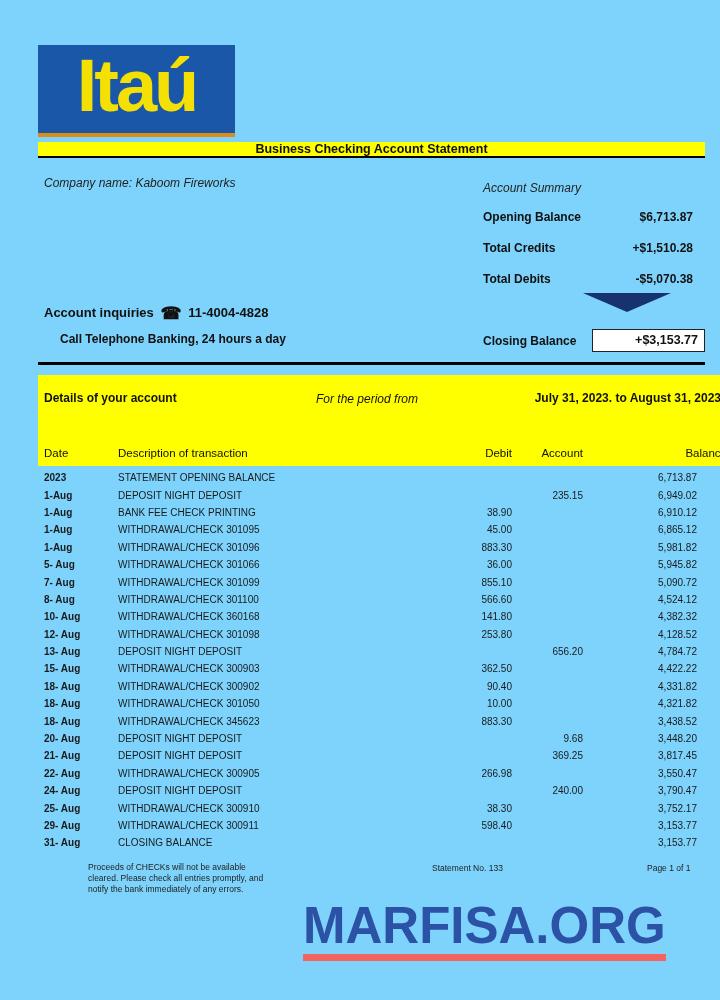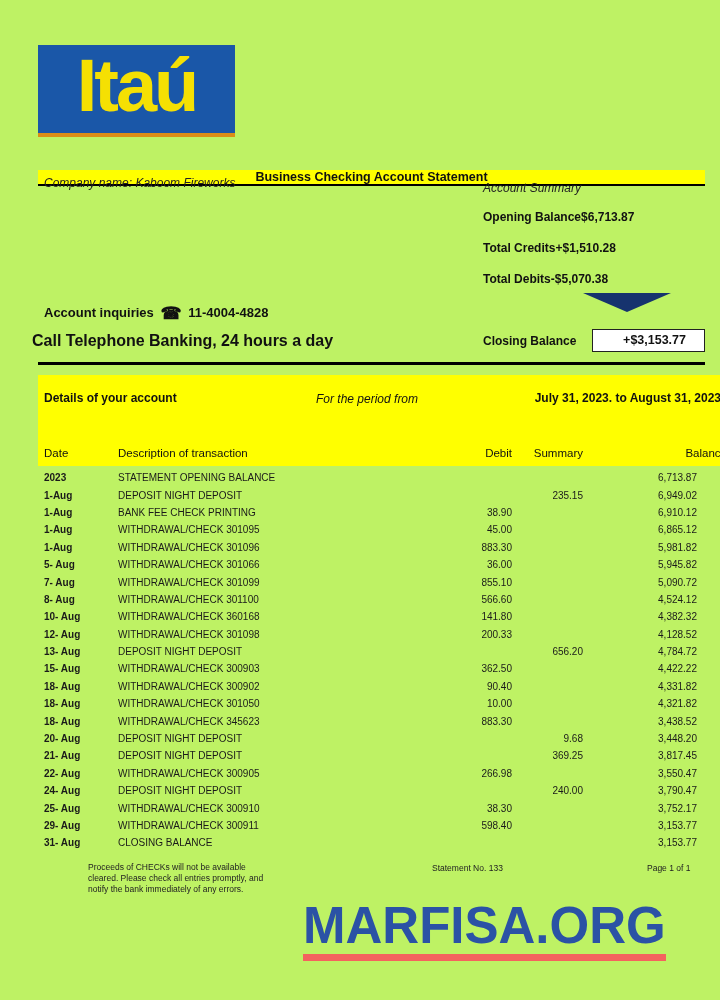--- a/index.html
+++ b/index.html
@@ -8,58 +8,58 @@
     --logo-orange:#DB8E16;
     --banner-yellow:#FFFF00;
     --arrow-navy:#16336E;
     --marfisa-blue:#2B52A5;
     --marfisa-red:#F4635E;
     --ink:#111;
   }
   *{box-sizing:border-box;margin:0;padding:0;}
   html,body{background:#fff;}
   .page{
-    position:relative;width:720px;height:1000px;background:#bef264;
+    position:relative;width:720px;height:1000px;background:#7dd3fc;
     font-family:"Liberation Sans", sans-serif;color:var(--ink);overflow:hidden;
   }
   
   .logo{
     position:absolute;left:38px;top:45px;width:197px;height:92px;
     background:var(--itau-blue);border-bottom:4px solid var(--logo-orange);
     display:flex;align-items:center;justify-content:center;
   }
   .logo span{
     color:var(--itau-yellow);font-size:74px;font-weight:bold;
     letter-spacing:-3px;line-height:1;transform:translateY(-3px);
   }
   
   .title-bar{
     position:absolute;left:38px;top:142px;width:667px;height:16px;
     background:var(--banner-yellow);border-bottom:2.5px solid #000;
-    text-align:center;font-size:12.5px;font-weight:bold;line-height:15px;margin-top:28px;
+    text-align:center;font-size:12.5px;font-weight:bold;line-height:15px;
   }
   
   .company{position:absolute;left:44px;top:176px;font-style:italic;font-size:12px;color:#222;}
   .contact1{position:absolute;left:44px;top:303px;font-size:13px;font-weight:bold;}
   .contact1 .phone-glyph{font-size:17px;vertical-align:-2px;padding:0 3px;}
-  .contact2{position:absolute;left:32px;top:332px;font-size:16px;font-weight:bold;}
+  .contact2{position:absolute;left:60px;top:332px;font-size:12px;font-weight:bold;}
   
   .summary-heading{position:absolute;left:483px;top:181px;font-style:italic;font-size:12px;color:#222;}
   .summary-rows{position:absolute;left:483px;top:210px;width:210px;}
-  .summary-row{display:flex;justify-content:flex-start;font-size:12px;font-weight:bold;margin-bottom:17px;}
+  .summary-row{display:flex;justify-content:space-between;font-size:12px;font-weight:bold;margin-bottom:17px;}
   .summary-arrow{
     position:absolute;left:583px;top:293px;width:0;height:0;
     border-left:44px solid transparent;border-right:44px solid transparent;
     border-top:19px solid var(--arrow-navy);
   }
   .closing-label{position:absolute;left:483px;top:334px;font-size:12px;font-weight:bold;}
   .closing-box{
     position:absolute;left:592px;top:329px;width:113px;height:23px;
     border:1.5px solid #222;font-size:12.5px;font-weight:bold;
-    text-align:right;line-height:21px;padding-right:18px;background:#fff;
+    text-align:right;line-height:21px;padding-right:6px;background:#fff;
   }
   
   .rule{position:absolute;left:38px;top:362px;width:667px;height:3px;background:#000;}
   
   .details-bar{position:absolute;left:38px;top:375px;width:697px;height:91px;background:var(--banner-yellow);}
   .details-heading{position:absolute;left:6px;top:16px;font-size:12px;font-weight:bold;}
   .period-label{position:absolute;left:234px;top:17px;font-size:12px;font-style:italic;margin-left:44px;}
   .period-value{position:absolute;right:14px;top:16px;font-size:12px;font-weight:bold;}
   .cols-grid{
     display:grid;grid-template-columns:74px 320px 74px 71px 1fr;
@@ -128,21 +128,21 @@
   <div class="rule"></div>
 
   <div class="details-bar">
     <div class="details-heading">Details of your account</div>
     <div class="period-label">For the period from</div>
     <div class="period-value">July 31, 2023. to August 31, 2023</div>
     <div class="details-cols cols-grid">
       <span>Date</span>
       <span>Description of transaction</span>
       <span class="num">Debit</span>
-      <span class="num">Summary</span>
+      <span class="num">Account</span>
       <span class="num">Balance</span>
     </div>
   </div>
 
   <div class="txn-table">
     <div id="txn-body">
     <div class="txn-row cols-grid">
       <span class="date">2023</span>
       <span class="desc">STATEMENT OPENING BALANCE</span>
       <span class="num"></span>
@@ -210,21 +210,21 @@
       <span class="date">10- Aug</span>
       <span class="desc">WITHDRAWAL/CHECK 360168</span>
       <span class="num">141.80</span>
       <span class="num"></span>
       <span class="num">4,382.32</span>
     </div>
 
     <div class="txn-row cols-grid">
       <span class="date">12- Aug</span>
       <span class="desc">WITHDRAWAL/CHECK 301098</span>
-      <span class="num">200.33</span>
+      <span class="num">253.80</span>
       <span class="num"></span>
       <span class="num">4,128.52</span>
     </div>
 
     <div class="txn-row cols-grid">
       <span class="date">13- Aug</span>
       <span class="desc">DEPOSIT NIGHT DEPOSIT</span>
       <span class="num"></span>
       <span class="num">656.20</span>
       <span class="num">4,784.72</span>

